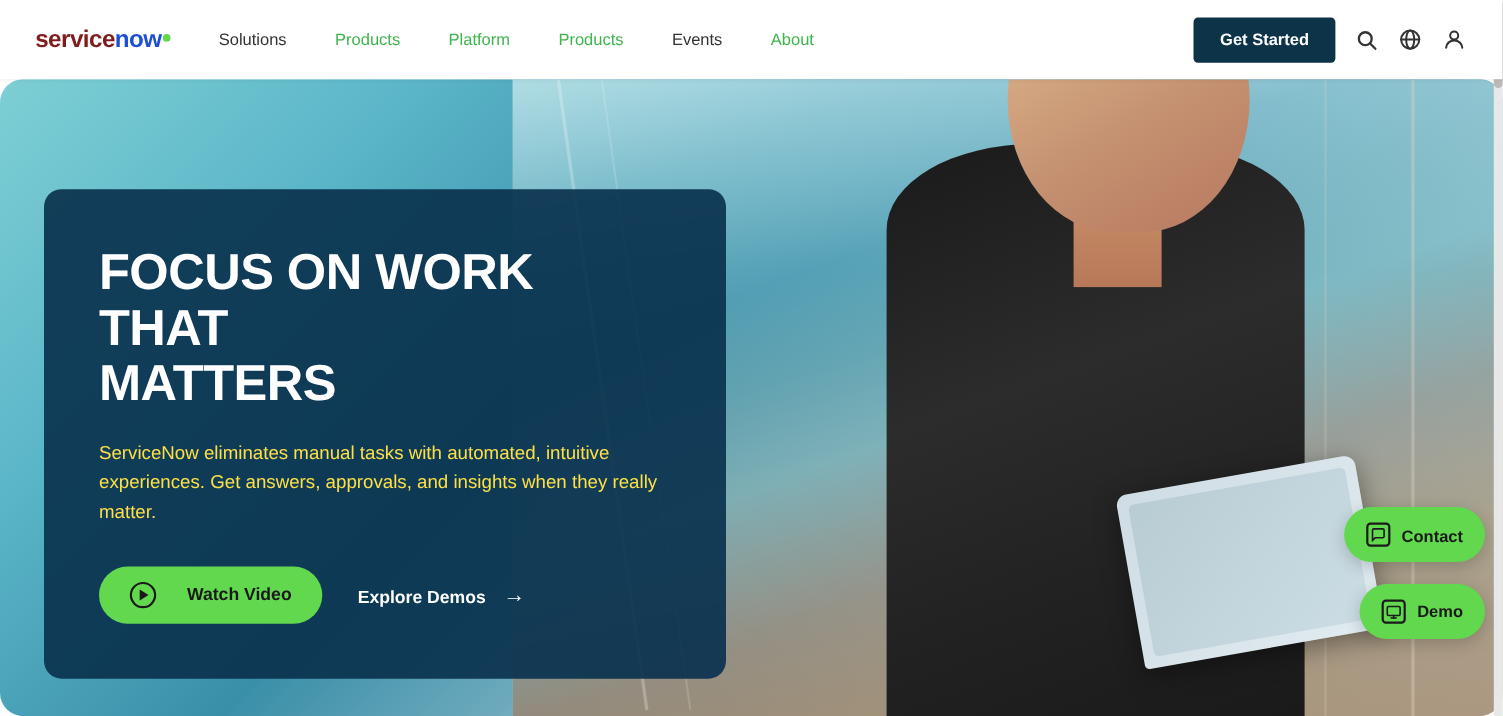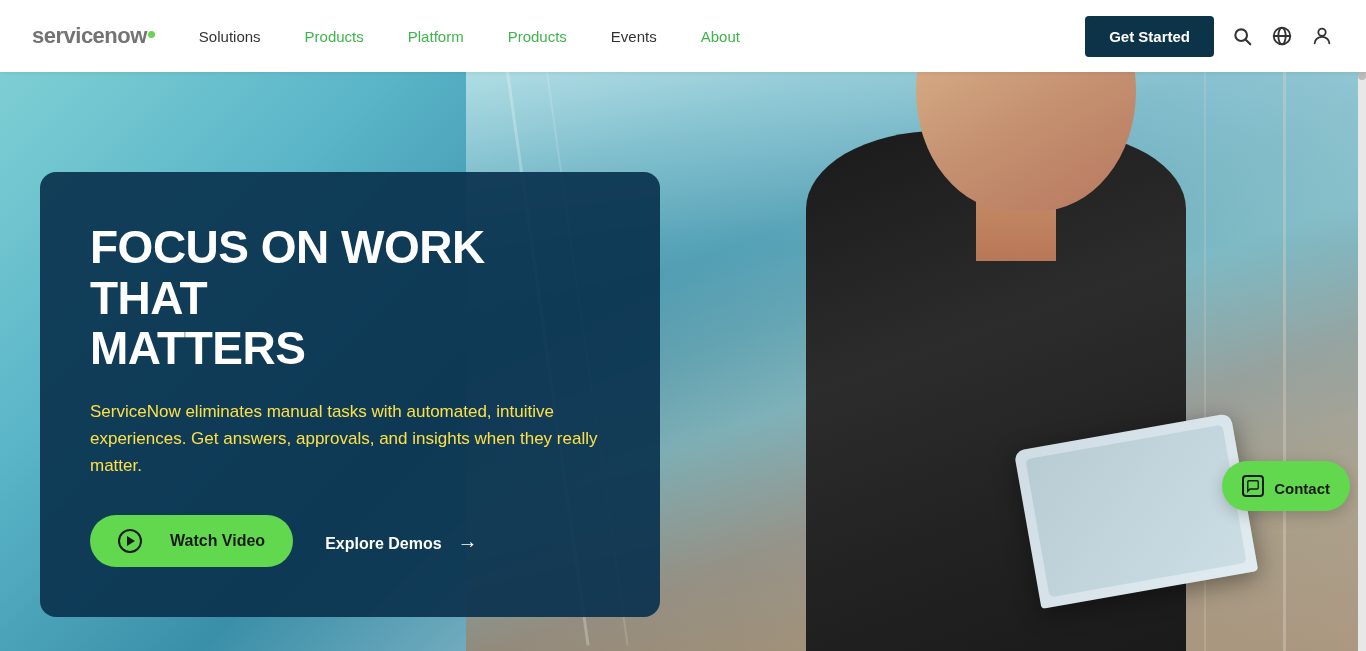--- a/index.html
+++ b/index.html
@@ -20,21 +20,21 @@
       display: flex;
       align-items: center;
       margin-right: 32px;
     }
     .logo-text {
       font-size: 22px;
       font-weight: 700;
       color: #222;
       letter-spacing: -0.5px;
     }
-    .logo-text span { color: #737373; }
+    .logo-text span { color: #7f1d1d; }
     .logo-dot {
       width: 7px;
       height: 7px;
       background: #62d84e;
       border-radius: 50%;
       display: inline-block;
       margin-left: 1px;
       vertical-align: middle;
       position: relative;
       top: -3px;
@@ -82,20 +82,21 @@
       color: #333;
     }
 
     
     .hero {
       position: relative;
       width: 1366px;
       height: 579px;
       overflow: hidden;
       background: linear-gradient(135deg, #7ecfd4 0%, #5ab5c8 20%, #3a8fa8 40%, #8ab8c8 60%, #c4cece 80%, #d8cfc0 100%);
+      border-radius: 21px;
     }
 
     
     .hero-bg {
       position: absolute;
       right: 0;
       top: 0;
       width: 900px;
       height: 579px;
       background: linear-gradient(160deg, #a8dde0 0%, #6ab5c4 15%, #4a9ab0 30%, #6aacb8 40%, #8fc4c8 50%, #b0aca0 65%, #c8b89c 80%, #d4c0a8 100%);
@@ -255,21 +256,21 @@
       background: #bbb;
       border-radius: 4px;
     }
   </style>
 </head>
 <body>
 
 <nav>
   <div class="nav-logo">
     <span class="logo-text">
-      <span>service</span><span style="color:#737373">now</span><span class="logo-dot"></span>
+      <span>service</span><span style="color:#1d4ed8">now</span><span class="logo-dot"></span>
     </span>
   </div>
 
   <div class="nav-links">
     <a class="nav-link">Solutions</a>
     <a class="nav-link active">Products</a>
     <a class="nav-link active">Platform</a>
     <a class="nav-link active">Products</a>
     <a class="nav-link">Events</a>
     <a class="nav-link active">About</a>
@@ -347,17 +348,27 @@
 
   <button class="floating-contact">
     <div class="float-icon">
       <svg width="14" height="14" viewBox="0 0 24 24" fill="none" stroke="#1a1a1a" stroke-width="2.5" stroke-linecap="round">
         <path d="M21 15a2 2 0 01-2 2H7l-4 4V5a2 2 0 012-2h14a2 2 0 012 2z"></path>
       </svg>
     </div>
     <span>Contact</span>
   </button>
 
+  <button class="floating-demo">
+    <div class="float-icon">
+      <svg width="14" height="14" viewBox="0 0 24 24" fill="none" stroke="#1a1a1a" stroke-width="2.5" stroke-linecap="round">
+        <rect x="2" y="4" width="20" height="14" rx="2"></rect>
+        <line x1="8" y1="22" x2="16" y2="22"></line>
+        <line x1="12" y1="18" x2="12" y2="22"></line>
+      </svg>
+    </div>
+    <span>Demo</span>
+  </button>
 </div>
 
 <div class="scrollbar">
   <div class="scrollbar-thumb"></div>
 </div>
 
 </body></html>

